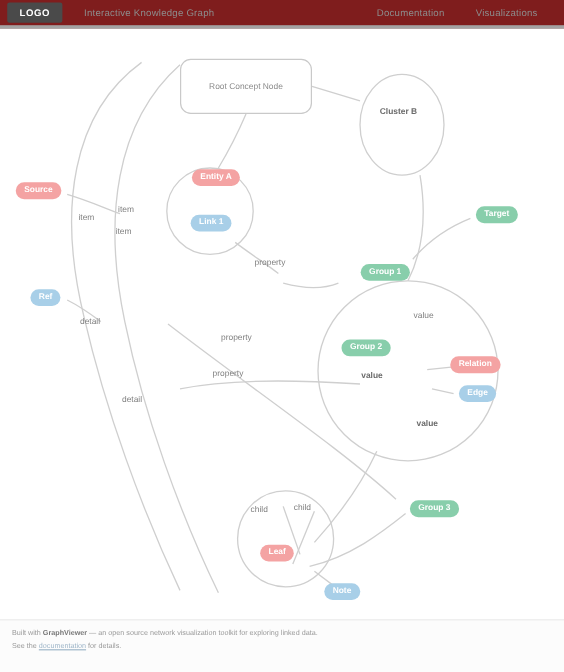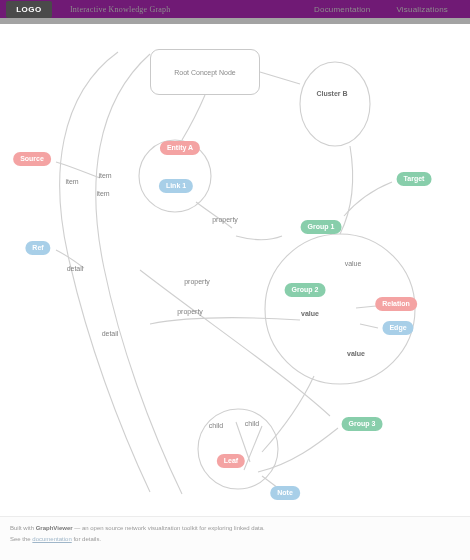--- a/index.html
+++ b/index.html
@@ -7,39 +7,39 @@
     width: 470px; height: 560px;
     background: #ffffff;
     font-family: "Liberation Sans", sans-serif;
     overflow: hidden;
   }
 
   
   #topnav {
     position: absolute; left: 0; top: 0;
     width: 470px; height: 24px;
-    background: #701a75;
-    border-bottom: 6px solid #a3a3a3;
+    background: #7f1d1d;
+    border-bottom: 3px solid #a3a3a3;
     display: flex; align-items: center;
     padding: 0 6px;
   }
   #logo {
     width: 46px; height: 17px;
     background: #4a4a4a;
     border-radius: 2px;
     display: flex; align-items: center; justify-content: center;
     color: #ffffff; font-size: 8px; font-weight: bold;
     letter-spacing: .5px; flex: 0 0 auto;
   }
   .navitem {
     font-size: 8px; color: #8d8d8d;
     white-space: nowrap; overflow: hidden;
     letter-spacing: .2px;
   }
-  #nav-primary { margin-left: 18px; font-family: Liberation Serif, serif; }
+  #nav-primary { margin-left: 18px; }
   #nav-spacer { flex: 1 1 auto; }
   #nav-sec-1 { margin-right: 26px; }
   #nav-sec-2 { margin-right: 16px; }
 
   
   #canvas {
     position: absolute; left: 0; top: 24px;
     width: 470px; height: 492px;
     background: #ffffff;
   }

